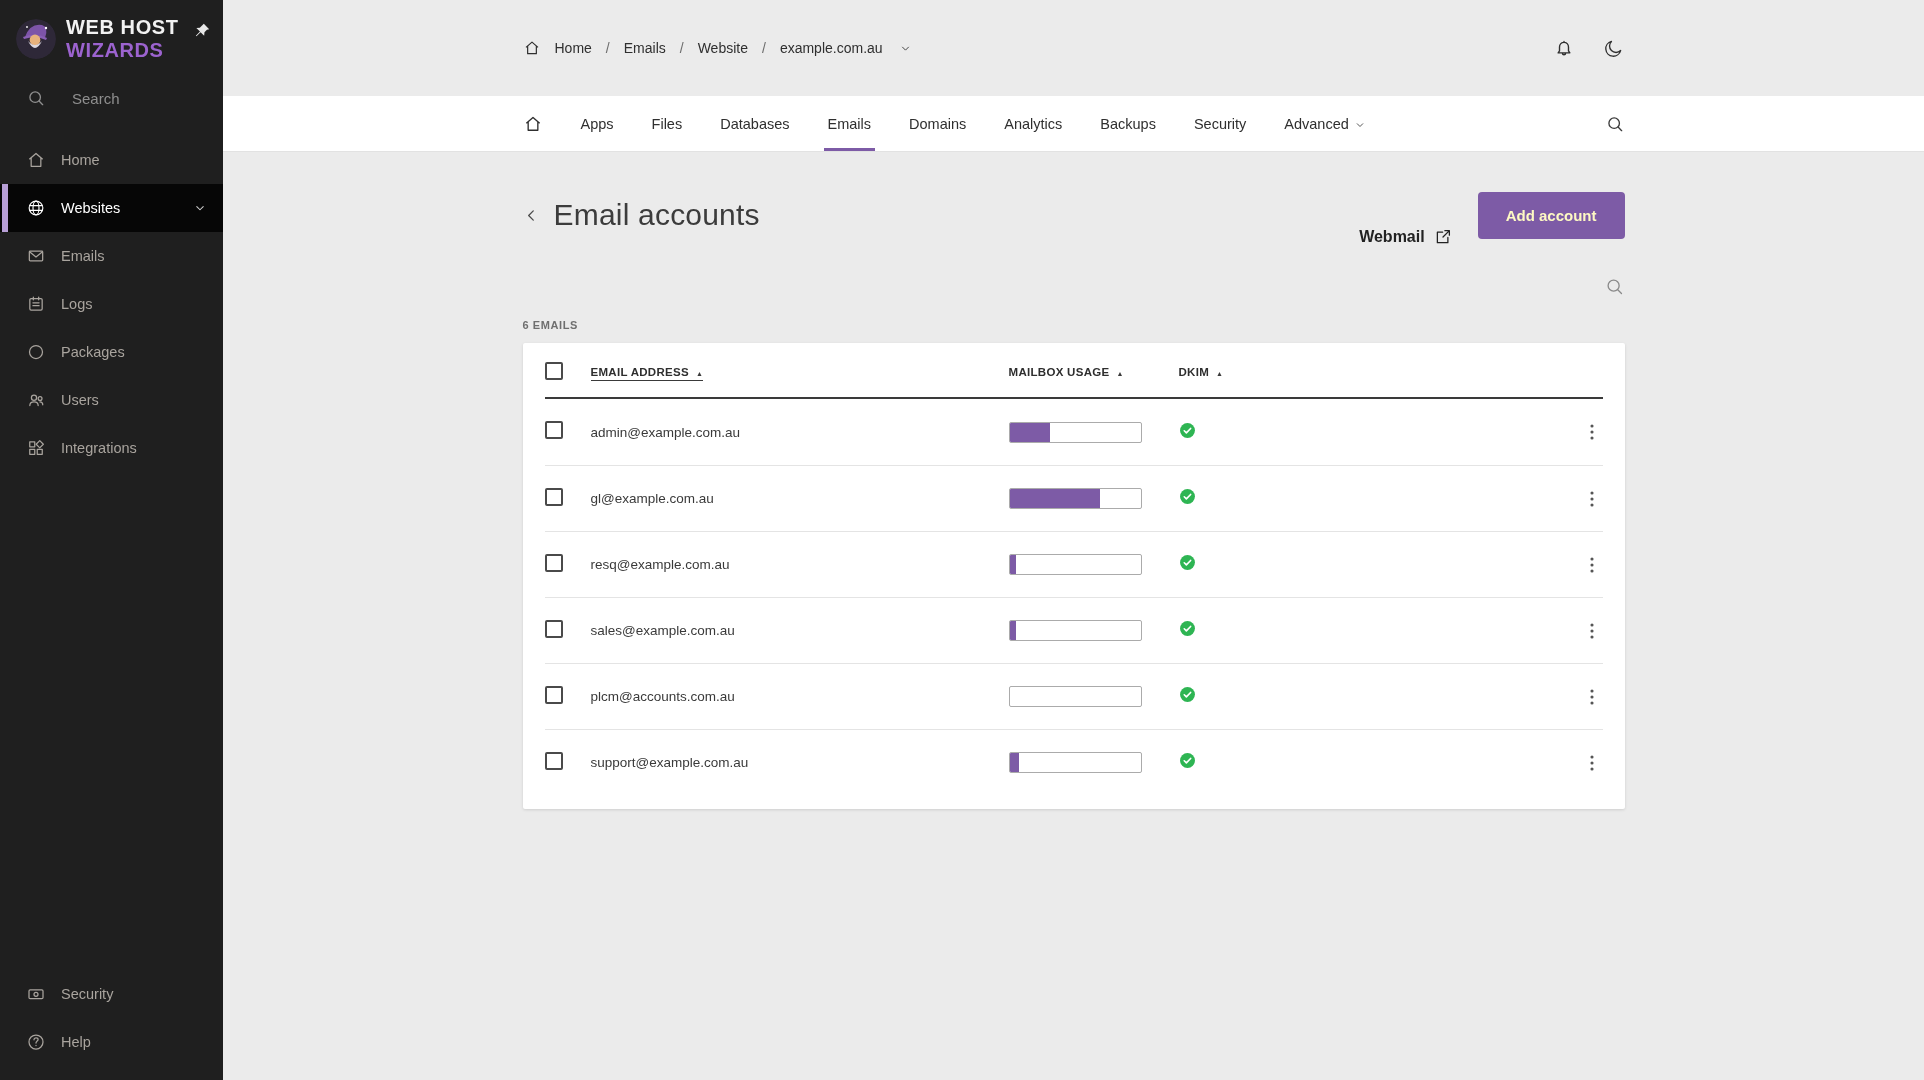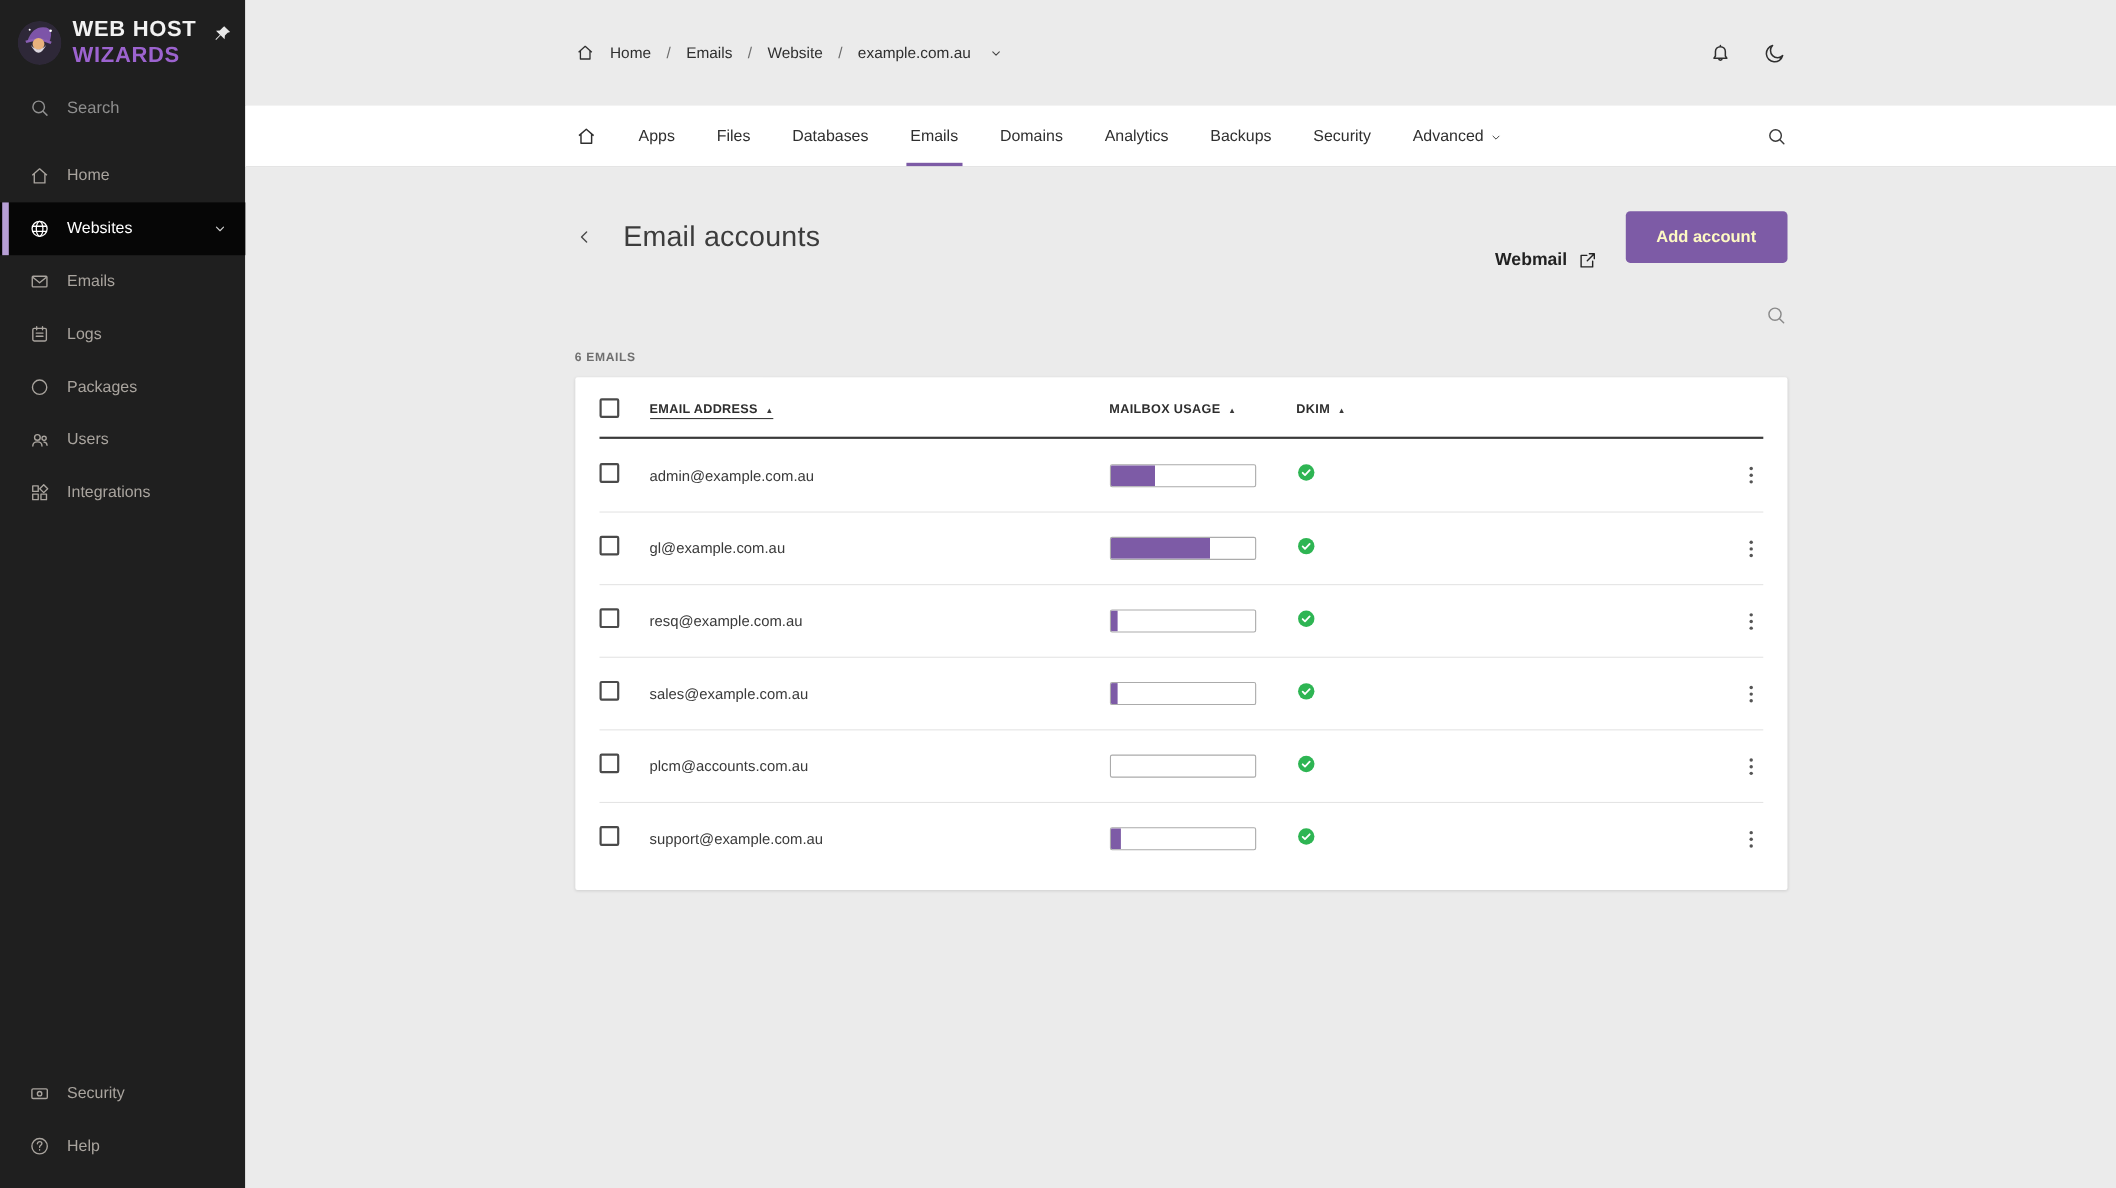--- a/index.html
+++ b/index.html
@@ -13,21 +13,21 @@
   .sidebar { width:223px; height:100%; background:#1f1f1f; color:#a9a49e;
     display:flex; flex-direction:column; flex-shrink:0; }
   .logo-block { position:relative; display:flex; align-items:center; gap:10px;
     padding:16px 16px 12px 16px; }
   .avatar { width:40px; height:40px; border-radius:50%; overflow:hidden; flex-shrink:0; }
   .brand-text { font-weight:bold; font-size:20px; letter-spacing:0.6px; line-height:1.15; }
   .brand-line1 { color:#f2f2f2; }
   .brand-line2 { color:#9c63cf; }
   .pin-btn { position:absolute; right:12px; top:22px; width:18px; height:18px;
     color:#e8e8e8; cursor:pointer; }
-  .side-search { display:flex; align-items:center; gap:15px; padding:14px 16px 14px 26px;
+  .side-search { display:flex; align-items:center; gap:26px; padding:14px 16px 14px 26px;
     color:#8f8f8f; font-size:15px; cursor:pointer; }
   .side-menu { margin-top:14px; display:flex; flex-direction:column; }
   .side-item { position:relative; display:flex; align-items:center; gap:15px;
     height:48px; padding-left:26px; font-size:14.5px; cursor:pointer; color:#a9a49e; }
   .side-item.active { background:#060606; color:#ffffff; }
   .side-item.active::before { content:""; position:absolute; left:2px; top:0; bottom:0;
     width:6px; background:#b79fd6; }
   .side-item .chev { position:absolute; right:16px; width:14px; height:14px; color:#cfcfcf; }
   .side-footer { margin-top:auto; padding-bottom:14px; display:flex; flex-direction:column; }
   .ic20 { width:20px; height:20px; display:inline-flex; flex-shrink:0; }
@@ -56,21 +56,21 @@
     font-size:14.5px; color:#2f2f2f; cursor:pointer; }
   .nav-item.active::after { content:""; position:absolute; left:-4px; right:-4px; bottom:0;
     height:3px; background:var(--accent); }
   .nav-item .chev { width:12px; height:12px; color:#444; margin-top:2px; }
   .nav-search { width:20px; height:20px; color:#3a3a3a; cursor:pointer; }
 
   .content { flex:1; background:#ebebeb; padding-top:32px; }
   .title-row { display:flex; align-items:center; justify-content:space-between; }
   .title-left { display:flex; align-items:center; gap:14px; }
   .back-btn { width:17px; height:17px; color:#4a4a4a; cursor:pointer; }
-  .page-title { font-size:26px; font-weight:400; color:#3c3c3c; letter-spacing:0.2px;margin-left:13px; }
+  .page-title { font-size:30px; font-weight:400; color:#3c3c3c; letter-spacing:0.2px; }
   .title-right { display:flex; align-items:center; gap:26px; }
   .webmail-link { display:flex; align-items:center; gap:9px; font-size:16px; font-weight:600;
     color:#222; cursor:pointer;margin-top:44px; }
   .webmail-link .ic18 { color:#222; }
   .add-btn { background:var(--accent); color:#fef9c3; border:none; border-radius:4px;
     font-family:inherit; font-size:15px; font-weight:600; padding:15px 28px; cursor:pointer; }
 
   .search-row { display:flex; justify-content:flex-end; margin-top:30px; }
   .table-search { width:21px; height:21px; color:#8a8a8a; cursor:pointer; }
   .count-label { margin-top:22px; font-size:11px; font-weight:600; letter-spacing:0.6px;

